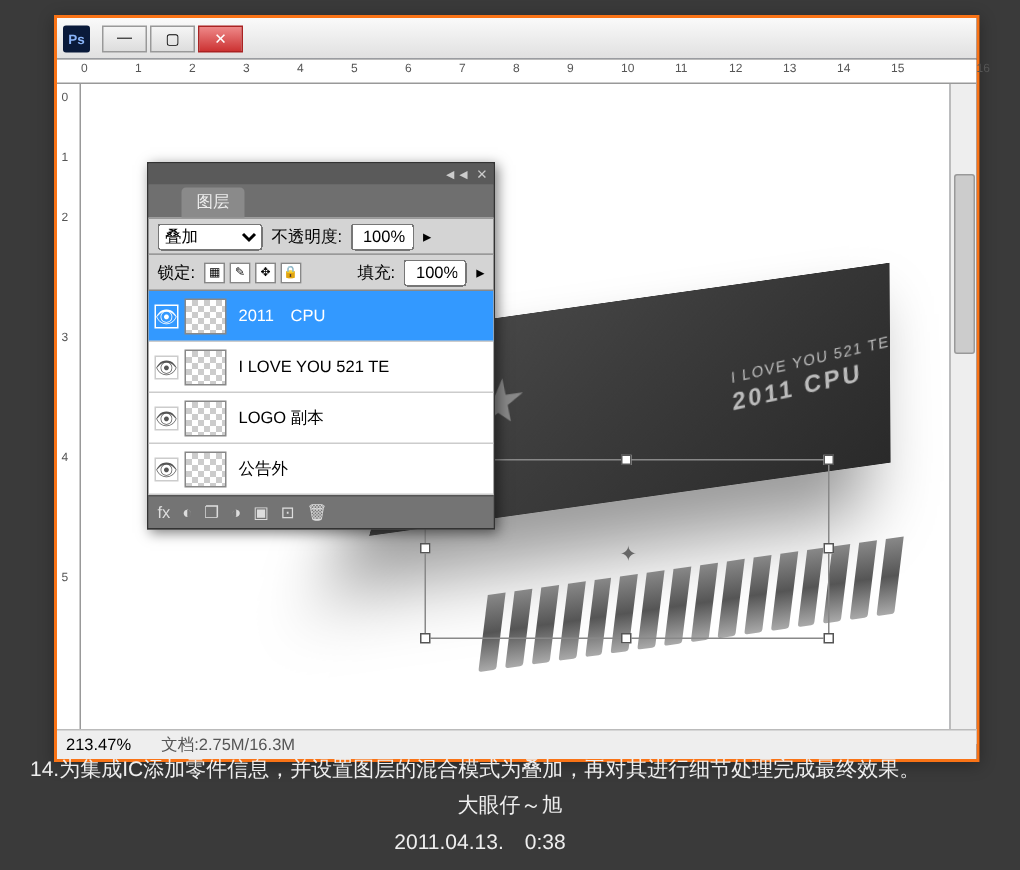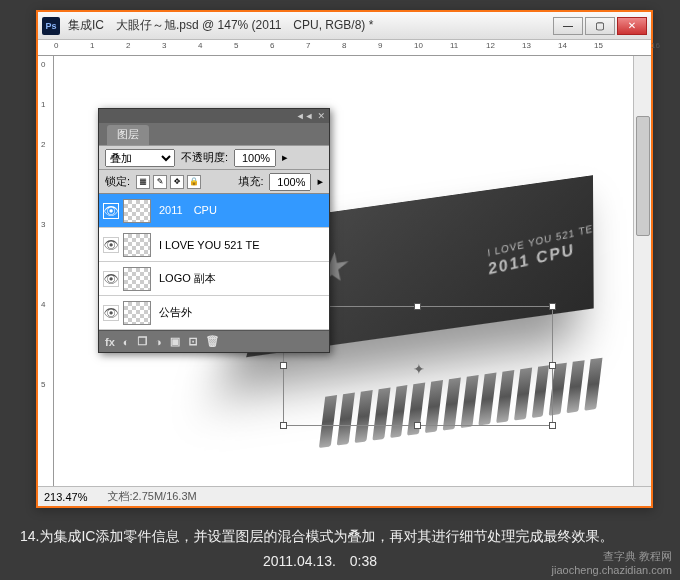--- a/index.html
+++ b/index.html
@@ -32,50 +32,49 @@
     .th-ml { top: calc(50% - 4px); left: -4px; } .th-mr { top: calc(50% - 4px); right: -4px; }
     .th-bl { bottom: -4px; left: -4px; } .th-bc { bottom: -4px; left: calc(50% - 4px); } .th-br { bottom: -4px; right: -4px; }
     .transform-center { position: absolute; top: calc(50% - 5px); left: calc(50% - 5px); color: #666; font-size: 14px; }
     .scrollbar-v { position: absolute; right: 0; top: 44px; width: 18px; height: 440px; background: #eee; border-left: 1px solid #bbb; }
     .scrollbar-v .thumb { position: absolute; top: 60px; left: 2px; width: 14px; height: 120px; background: #ccc; border: 1px solid #999; border-radius: 2px; }
     .status-bar { position: absolute; bottom: 0; left: 0; right: 0; height: 20px; background: #eee; border-top: 1px solid #bbb; display: flex; align-items: center; font-size: 11px; padding: 0 6px; gap: 20px; }
     .status-bar .doc-info { color: #555; }
     .layers-panel { position: absolute; top: 96px; left: 60px; width: 232px; background: #6f6f6f; border: 1px solid #333; box-shadow: 2px 2px 8px rgba(0,0,0,0.5); }
     .panel-titlebar { height: 14px; background: #5a5a5a; display: flex; justify-content: flex-end; align-items: center; padding: 0 4px; gap: 4px; }
     .panel-titlebar span { color: #ccc; font-size: 9px; cursor: pointer; }
-    .panel-tabs { height: 22px; background: #6f6f6f; display: flex; padding: 2px 8px 0; }
+    .panel-tabs { height: 22px; background: #6f6f6f; display: flex; padding: 2px 22px 0; }
     .panel-tab { padding: 2px 10px; background: #8a8a8a; color: #eee; font-size: 11px; border-radius: 3px 3px 0 0; }
     .panel-row { height: 24px; background: #d4d4d4; border-top: 1px solid #999; display: flex; align-items: center; padding: 0 6px; font-size: 11px; gap: 6px; }
     .panel-row select, .panel-row input { font-size: 11px; height: 18px; }
     .blend-select { width: 70px; }
     .opacity-input { width: 42px; text-align: right; padding-right: 4px; }
     .lock-icons { display: flex; gap: 3px; }
     .lock-icons span { width: 14px; height: 14px; background: #fff; border: 1px solid #888; display: flex; align-items: center; justify-content: center; font-size: 8px; }
     .layers-list { background: #fff; max-height: 150px; overflow: hidden; border-top: 1px solid #888; }
     .layer-item { height: 34px; border-bottom: 1px solid #ccc; display: flex; align-items: center; padding: 0 4px; font-size: 11px; gap: 4px; }
     .layer-item.selected { background: #3399ff; color: #fff; }
     .layer-vis { width: 16px; height: 16px; display: flex; align-items: center; justify-content: center; font-size: 12px; color: #555; border: 1px solid #ccc; }
     .layer-item.selected .layer-vis { color: #fff; border-color: #fff; }
     .layer-thumb { width: 28px; height: 24px; background: repeating-conic-gradient(#ccc 0 25%, #fff 0 50%) 0 0/8px 8px; border: 1px solid #888; }
     .layer-name { flex: 1; padding-left: 4px; }
     .panel-footer { height: 22px; background: #747474; border-top: 1px solid #555; display: flex; align-items: center; padding: 0 6px; gap: 8px; }
-    .panel-footer span { color: #ddd; font-size: 11px; cursor: pointer; font-weight: bold; }
+    .panel-footer span { color: #ddd; font-size: 11px; cursor: pointer; }
     .instruction { position: absolute; bottom: 8px; left: 20px; right: 20px; color: #eee; font-size: 14px; line-height: 1.6; }
     .instruction .sig { text-align: center; margin-top: 2px; }
     .instruction .date { text-align: center; margin-top: 2px; padding-right: 40px; }
     .logo-br { position: absolute; bottom: 4px; right: 8px; color: #999; font-size: 11px; text-align: right; }
   </style>
 </head>
 <body>
 
 <div class="main-container">
   <div class="ps-window">
     <div class="title-bar">
       <div class="ps-icon">Ps</div>
-      <div class="title-text">集成IC　大眼仔～旭.psd @ 147% (2011　CPU, RGB/8) *</div>
       <div class="win-controls">
         <div class="win-btn">—</div>
         <div class="win-btn">▢</div>
         <div class="win-btn close">✕</div>
       </div>
     </div>
     <div class="ruler-h">
       <span style="left:16px">0</span>
       <span style="left:52px">1</span>
       <span style="left:88px">2</span>
@@ -208,20 +207,17 @@
         <span>◑</span>
         <span>▣</span>
         <span>⊡</span>
         <span>🗑</span>
       </div>
     </div>
   </div>
 
   <div class="instruction">
     <div>14.为集成IC添加零件信息，并设置图层的混合模式为叠加，再对其进行细节处理完成最终效果。</div>
+    <div class="sig">大眼仔～旭</div>
     <div class="date">2011.04.13.　0:38</div>
   </div>
 
-  <div class="logo-br">
-    <div><span>查字典</span> <span>教程网</span></div>
-    <div>jiaocheng.chazidian.com</div>
-  </div>
 </div>
 
 </body></html>

